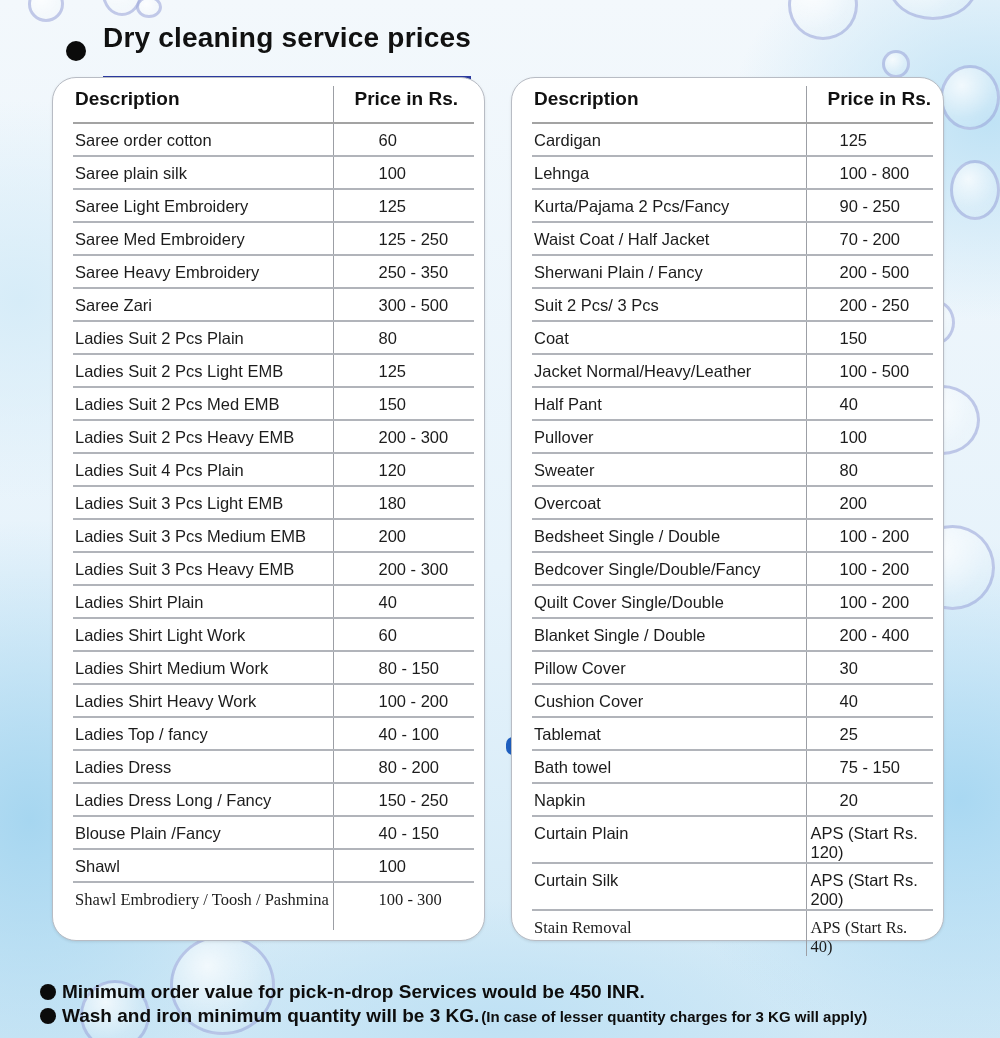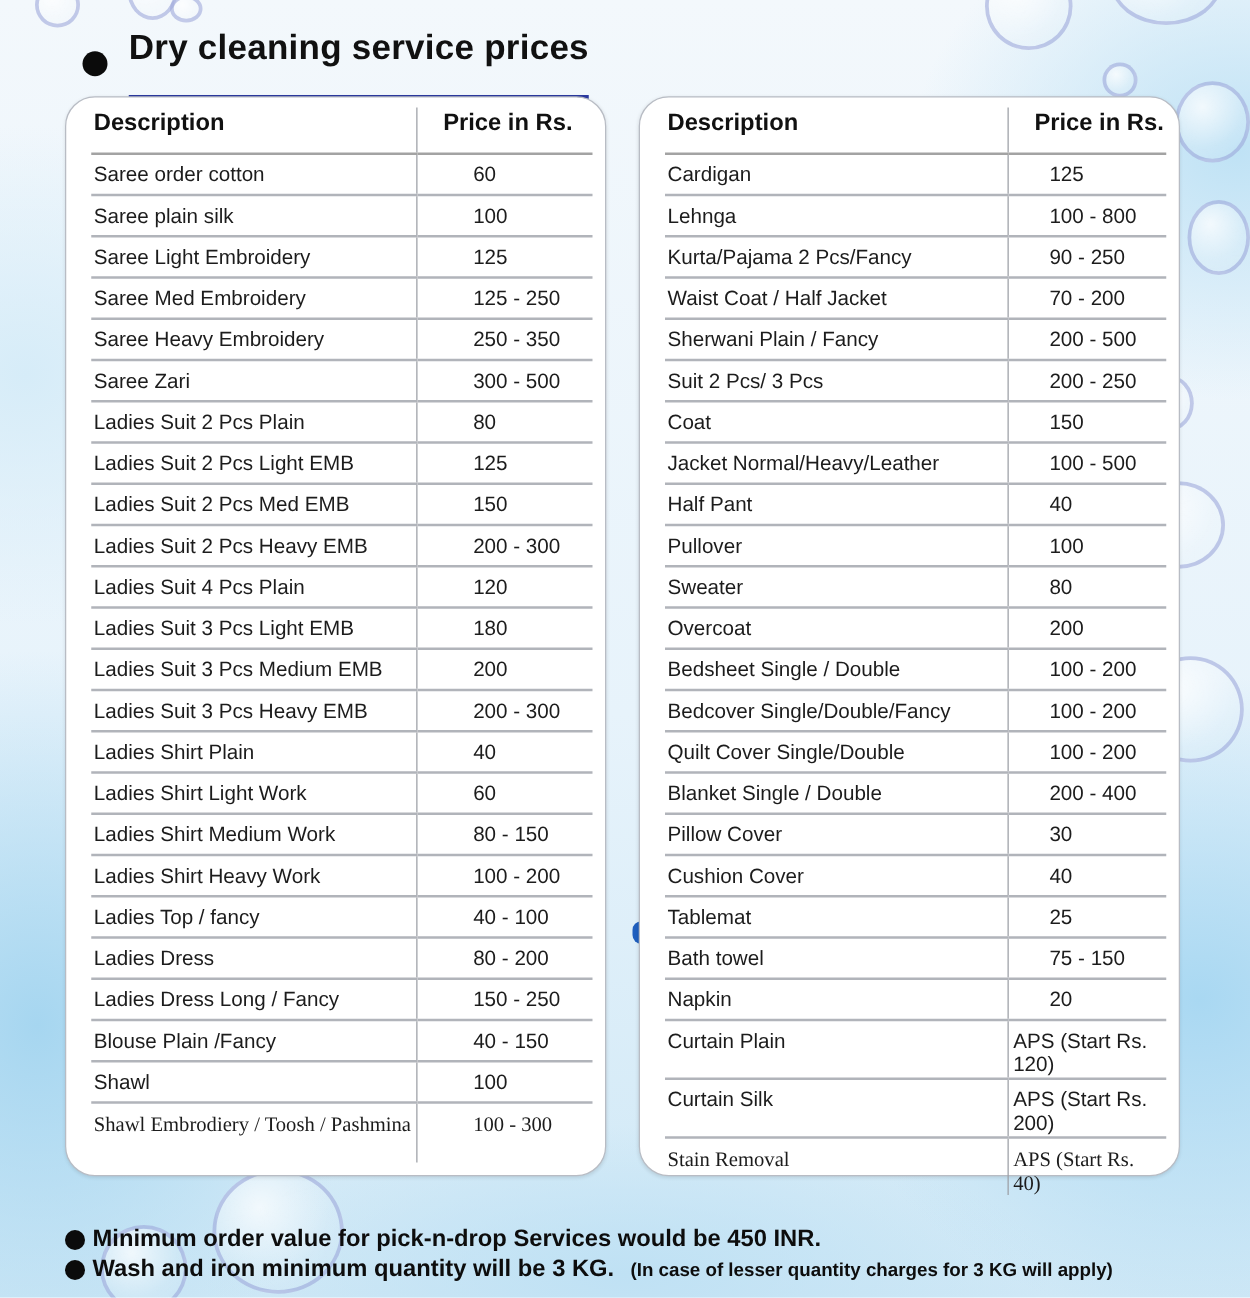--- a/index.html
+++ b/index.html
@@ -78,32 +78,32 @@
     }
     .price-table th.c-price { padding-left: 21px; }
     .price-table .tall td { height: 48px; }
     .panel-right .price-table .c-desc { width: 274px; }
     .panel-right .price-table td.c-price { padding-left: 33px; }
     .panel-right .price-table td.c-price.aps { padding-left: 4px; }
 
     
     .notes {
       position: absolute;
-      left: 52px; top: 980px;
+      left: 40px; top: 980px;
     }
     .note {
       display: flex; align-items: center;
       font-weight: 700; font-size: 19px; color: #0d0d0d;
       height: 24px;
     }
     .note-bullet {
       width: 16px; height: 16px; border-radius: 50%;
       background: #0b0b0b; margin-right: 6px; flex: none;
     }
-    .note-small { font-size: 15px; font-weight: 700; margin-left: 13px; }
+    .note-small { font-size: 15px; font-weight: 700; margin-left: 2px; }
 
     .accent-dot {
       position: absolute; left: 506px; top: 737px;
       width: 7px; height: 18px; border-radius: 9px 0 0 9px;
       background: #1f5fbf;
     }
   </style>
 </head>
 <body>
 

